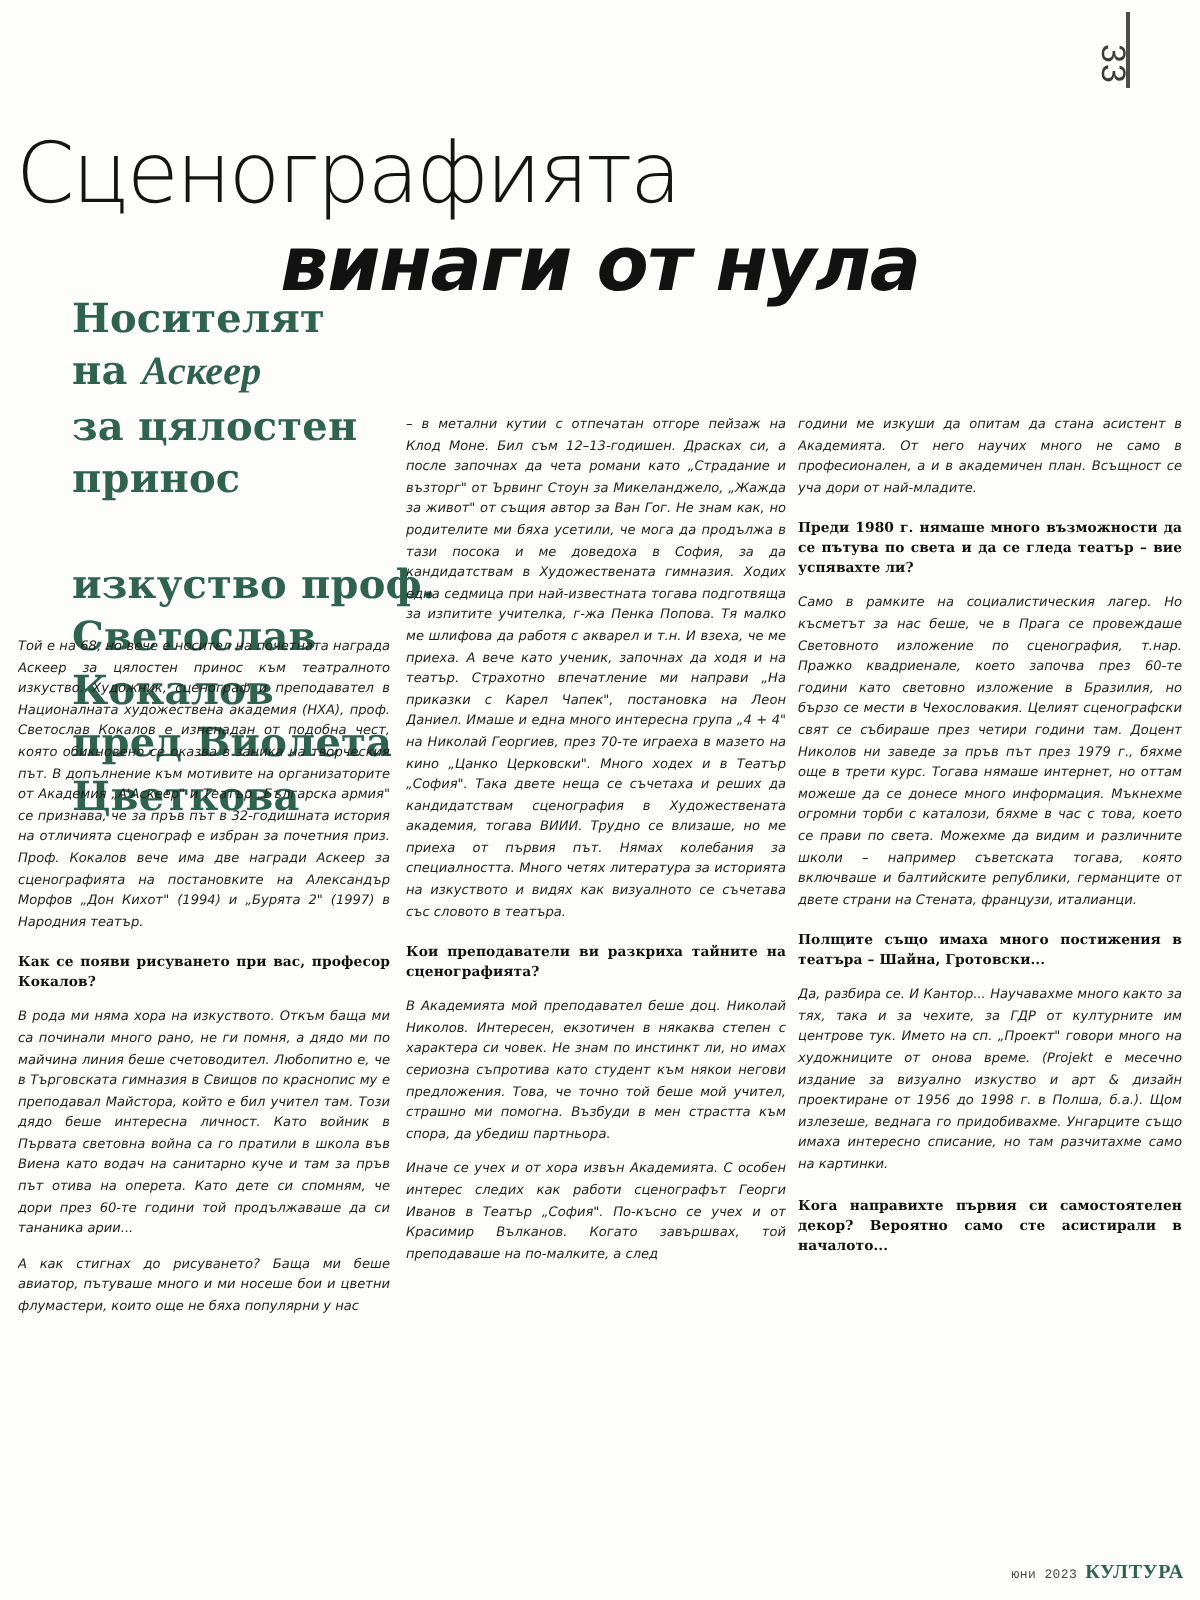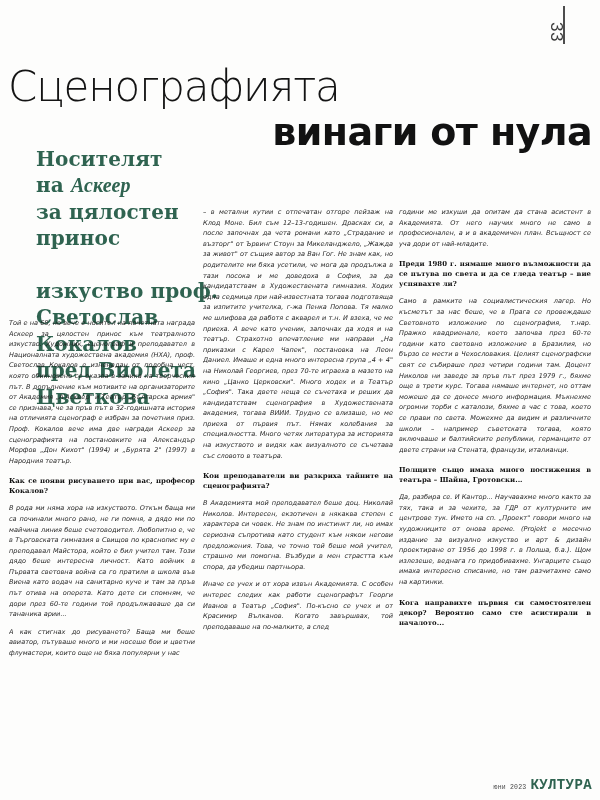--- a/index.html
+++ b/index.html
@@ -73,21 +73,22 @@
   }
   .headline-sub {
     font-family: "DejaVu Sans", sans-serif;
     font-weight: 700;
     font-size: 38px;
     line-height: 1.0;
     letter-spacing: -0.6px;
     color: #121212;
     white-space: nowrap;
     margin: 6px 0 0 0;
-    text-align: right;
+    text-align: center;
+    font-style: italic;
   }
 
   
   .deck {
     position: absolute;
     left: 9px;
     top: 146px;
     width: 186px;
     font-family: "DejaVu Serif", serif;
     font-weight: 700;
@@ -142,23 +143,23 @@
     white-space: nowrap;
   }
   .footer-date {
     font-family: Liberation Mono, monospace;
     font-size: 6.5px;
     color: #4a4a4a;
     letter-spacing: 0.2px;
     margin-left: 11px;
   }
   .footer-brand {
-    font-family: Liberation Mono, monospace;
-    font-weight: 700;
-    font-size: 14px;
+    font-family: Liberation Serif, serif;
+    font-weight: 700;
+    font-size: 10px;
     color: #2f6350;
     letter-spacing: 0.4px;
     margin-left: 4px;
   }
 </style>
 </head>
 <body>
 
 <div class="page">
 

